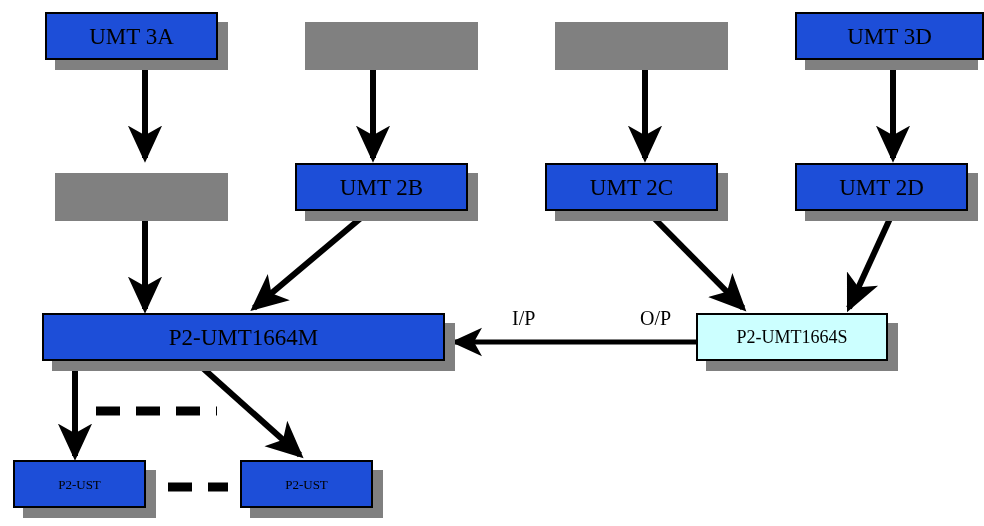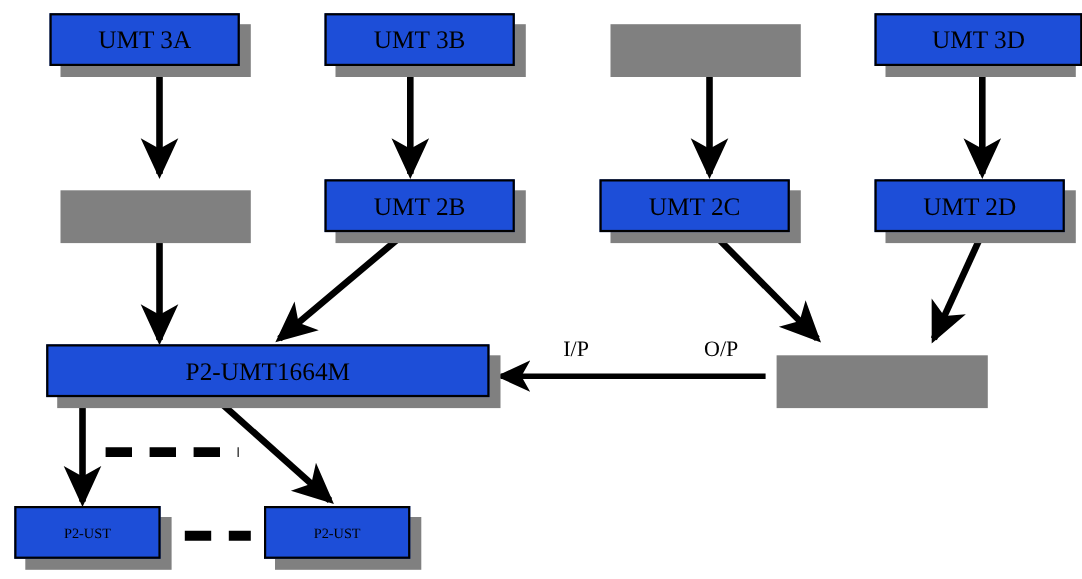--- a/index.html
+++ b/index.html
@@ -108,41 +108,41 @@
     <line x1="75" y1="362" x2="75" y2="456" stroke="#000000" stroke-width="6" marker-end="url(#arrowhead)"></line>
     <line x1="196" y1="362" x2="300" y2="455" stroke="#000000" stroke-width="6" marker-end="url(#arrowhead)"></line>
 
     <line x1="96" y1="411" x2="217" y2="411" stroke="#000000" stroke-width="9" stroke-dasharray="24,16"></line>
     <line x1="168" y1="487" x2="228" y2="487" stroke="#000000" stroke-width="9" stroke-dasharray="24,16"></line>
   </svg>
 
   <div class="node umt" style="left:45px;  top:12px; width:173px; height:48px;">
     <span class="node-label">UMT 3A</span>
   </div>
-  <div class="node umt" style="left:295px; top:12px; width:173px; height:48px;">
-    <span class="node-label">UMT 3B</span>
-  </div>
   <div class="node umt" style="left:795px; top:12px; width:189px; height:48px;text-align:center;">
     <span class="node-label">UMT 3D</span>
   </div>
 
   <div class="node umt" style="left:295px; top:163px; width:173px; height:48px;">
     <span class="node-label">UMT 2B</span>
   </div>
   <div class="node umt" style="left:545px; top:163px; width:173px; height:48px;">
     <span class="node-label">UMT 2C</span>
   </div>
   <div class="node umt" style="left:795px; top:163px; width:173px; height:48px;">
     <span class="node-label">UMT 2D</span>
   </div>
 
   <div class="node master" style="left:42px; top:313px; width:403px; height:48px;align-items:center;">
     <span class="node-label">P2-UMT1664M</span>
   </div>
 
+  <div class="node slave" style="left:696px; top:313px; width:192px; height:48px;">
+    <span class="node-label">P2-UMT1664S</span>
+  </div>
 
   <div class="node ust" style="left:13px; top:460px; width:133px; height:48px;">
     <span class="node-label">P2-UST</span>
   </div>
   <div class="node ust" style="left:240px; top:460px; width:133px; height:48px;">
     <span class="node-label">P2-UST</span>
   </div>
 
   <div class="edge-label" style="left:512px; top:307px;">I/P</div>
   <div class="edge-label" style="left:640px; top:307px;">O/P</div>

